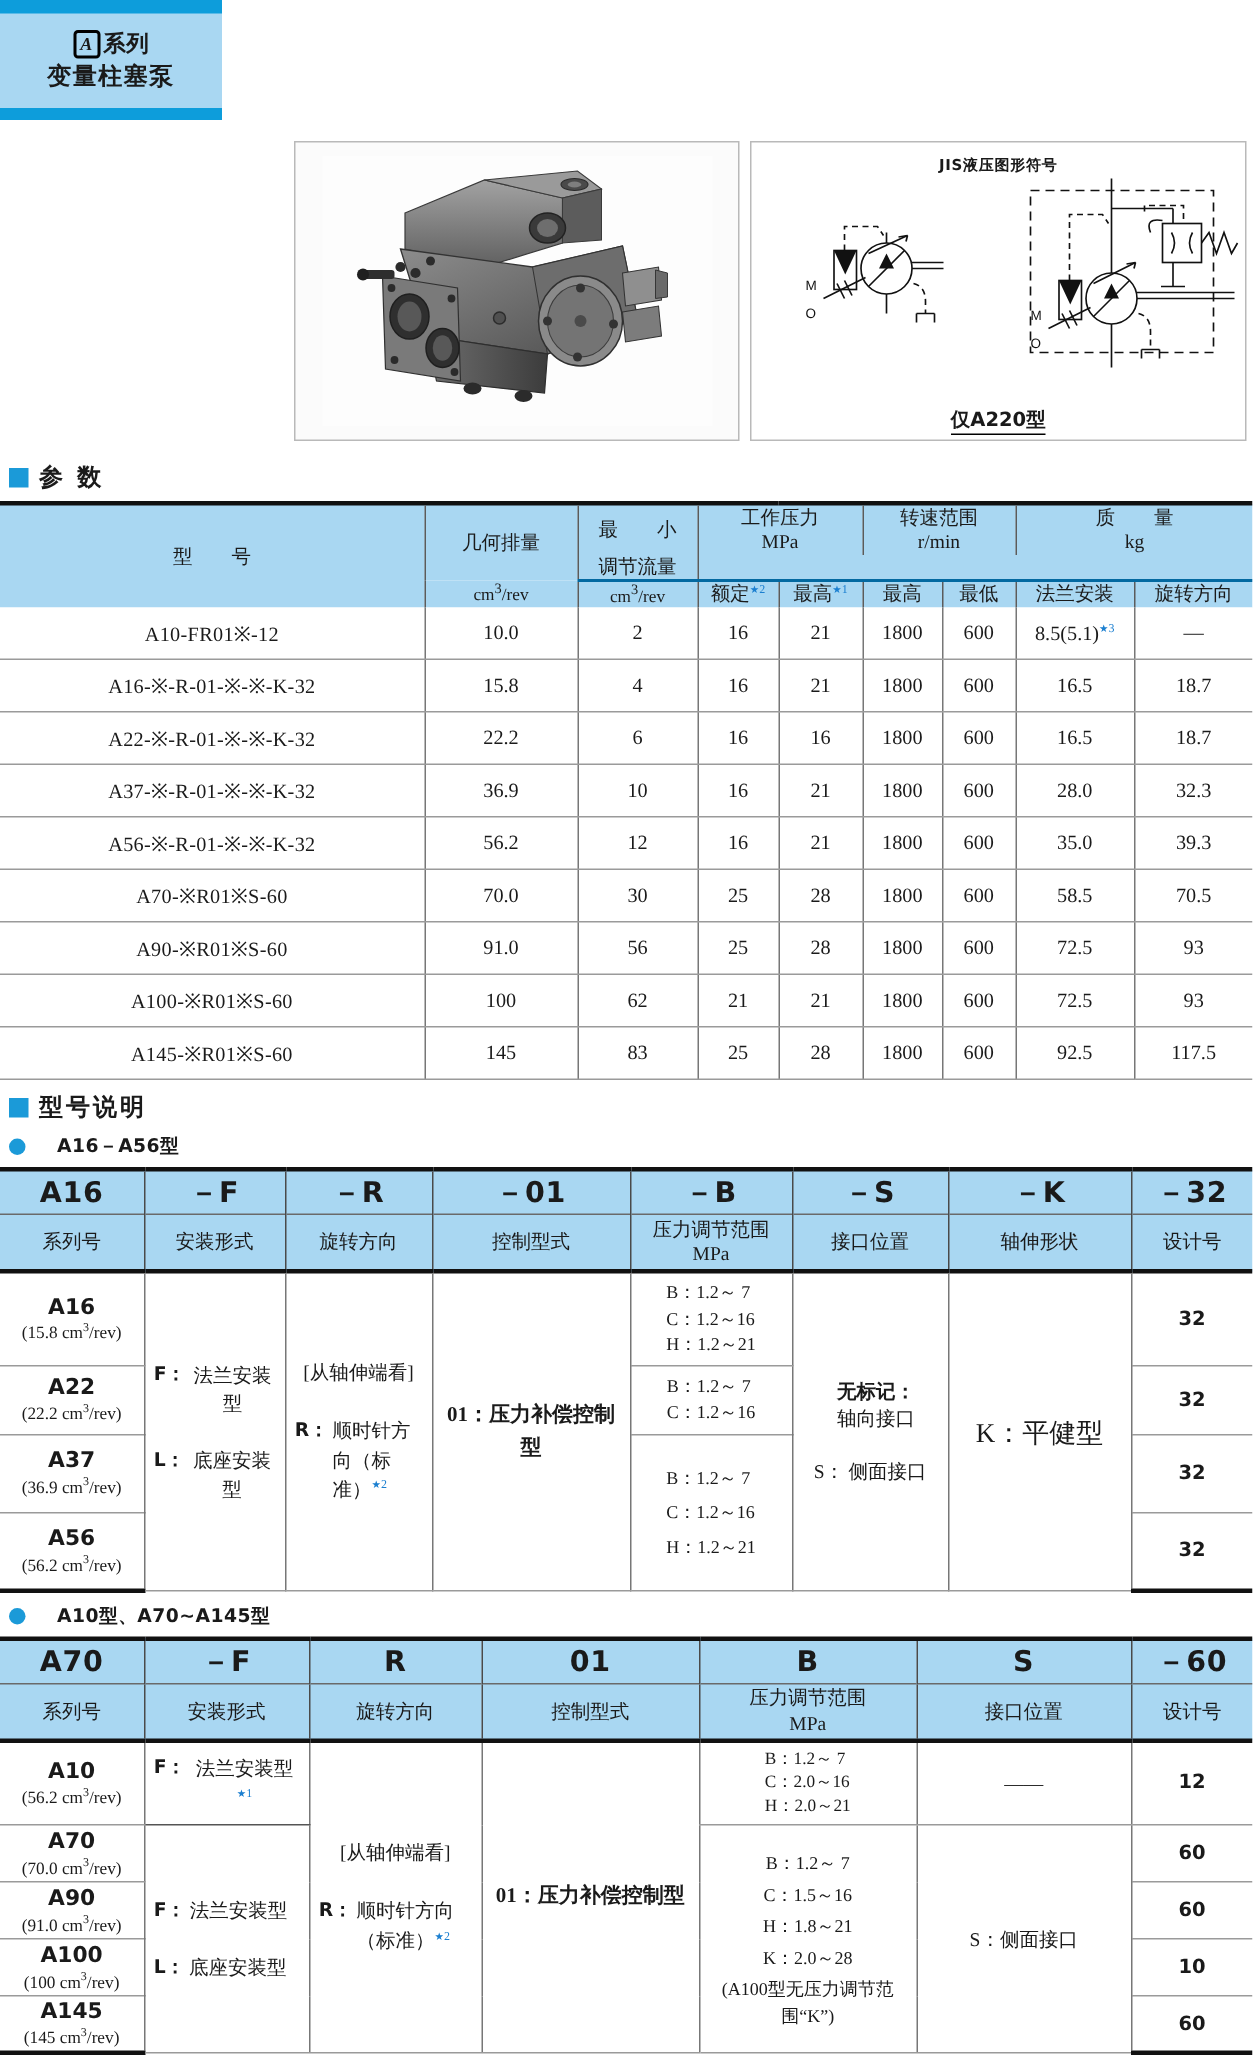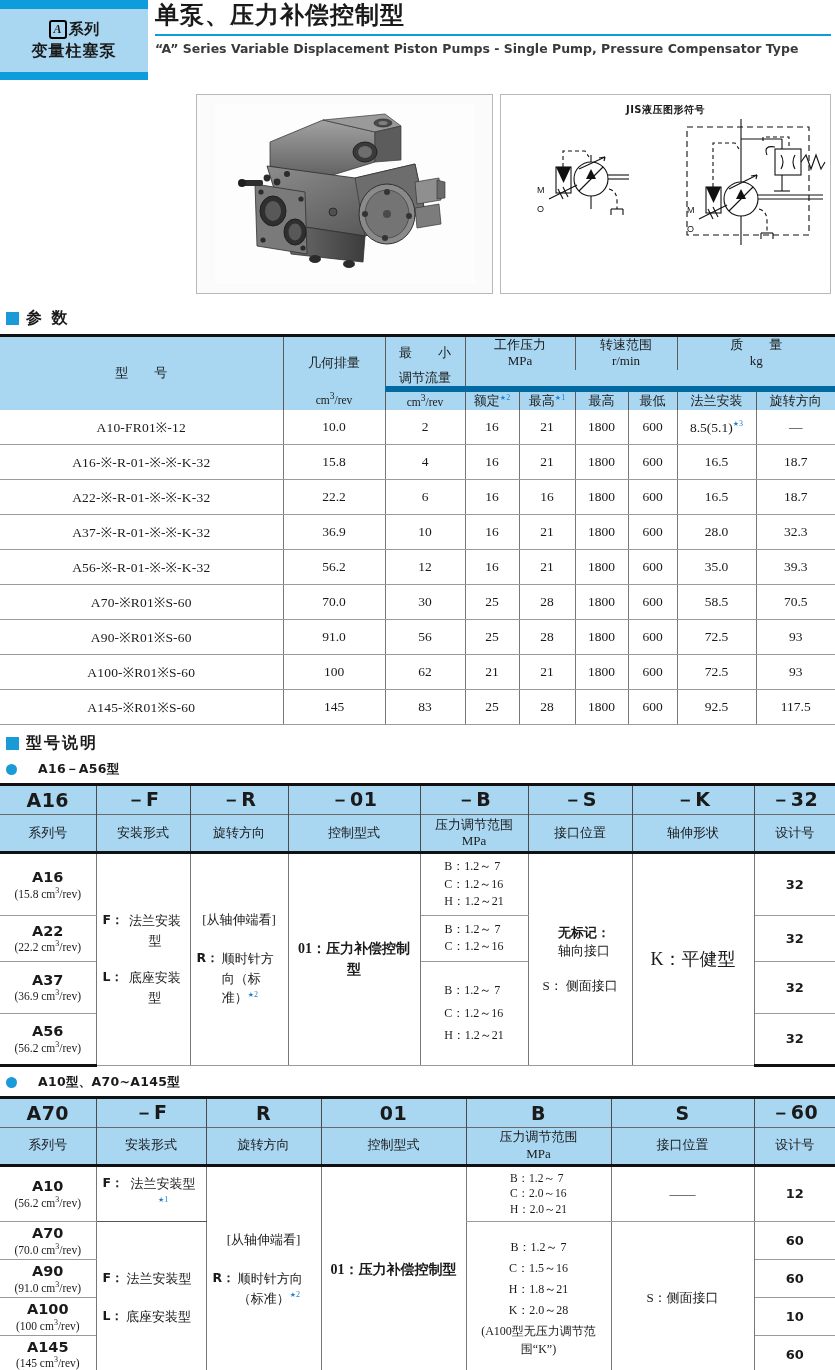--- a/index.html
+++ b/index.html
@@ -65,21 +65,21 @@
   table { border-collapse:collapse; width:835px; table-layout:fixed; }
   td, th { padding:0; margin:0; }
 
   
   .ptab { font-family:"Liberation Serif","DejaVu Serif",serif; }
   .ptab .hrow td {
     background:#a9d7f2; text-align:center; vertical-align:middle;
     border-left:1px solid #5b5b5b; border-right:1px solid #5b5b5b;
     font-size:13px; line-height:1.25;
   }
-  .ptab tr.hsep td { border-bottom:6px solid #0369a1; }
+  .ptab tr.hsep td { border-bottom:2px solid #0369a1; }
   .ptab .topline td { border-top:3px solid #111; }
   .ptab .botline td { border-bottom:3px solid #111; }
   .ptab .drow td {
     text-align:center; height:35px; font-size:13.5px;
     border-left:1px solid #777; border-right:1px solid #777;
     border-bottom:1px solid #9a9a9a; vertical-align:middle;
     background:#fff;
   }
   .ptab .drow td.model { font-size:13.5px; letter-spacing:.2px; }
   .ptab td.noL { border-left:none; }
@@ -134,25 +134,20 @@
 </head>
 <body>
 
 <div class="hdr">
   <div class="hdr-badge">
     <div class="badge-l1">
       <span class="badge-a">A</span>
       <span>系列</span>
     </div>
     <div class="badge-l2">变量柱塞泵</div>
-  </div>
-  <div class="hdr-title-wrap">
-    <div class="hdr-cn">单泵、压力补偿控制型</div>
-    <div class="hdr-rule"></div>
-    <div class="hdr-en">“A” Series Variable Displacement Piston Pumps - Single Pump, Pressure Compensator Type</div>
   </div>
 </div>
 
 <div class="figs">
 
   <div class="photo-box">
     <svg class="pump" width="260" height="180" viewBox="0 0 260 180">
       <defs>
         <linearGradient id="g1" x1="0" y1="0" x2="1" y2="1">
           <stop offset="0%" stop-color="#8d8d8d"></stop>
@@ -277,20 +272,23 @@
         <path d="M262 24 L262 20 L288 20 L288 32" stroke-dasharray="4,3"></path>
         <path d="M266 38 Q262 28 274 30" stroke-dasharray="0"></path>
         <line x1="281" y1="58" x2="281" y2="74"></line>
         <line x1="273" y1="74" x2="289" y2="74"></line>
         <line x1="240" y1="22" x2="281" y2="22"></line>
         <line x1="281" y1="22" x2="281" y2="32"></line>
       </g>
       <text x="186" y="96" font-size="9" font-family="Liberation Sans, sans-serif" fill="#111">M</text>
       <text x="186" y="115" font-size="9" font-family="Liberation Sans, sans-serif" fill="#111">O</text>
     </svg>
+    <div class="sym-foot">
+      <span>仅A220型</span>
+    </div>
   </div>
 </div>
 
 <div class="sec">
   <span class="sec-sq"></span>
   <span class="sec-t">参 数</span>
 </div>
 
 <table class="ptab">
   <colgroup>

